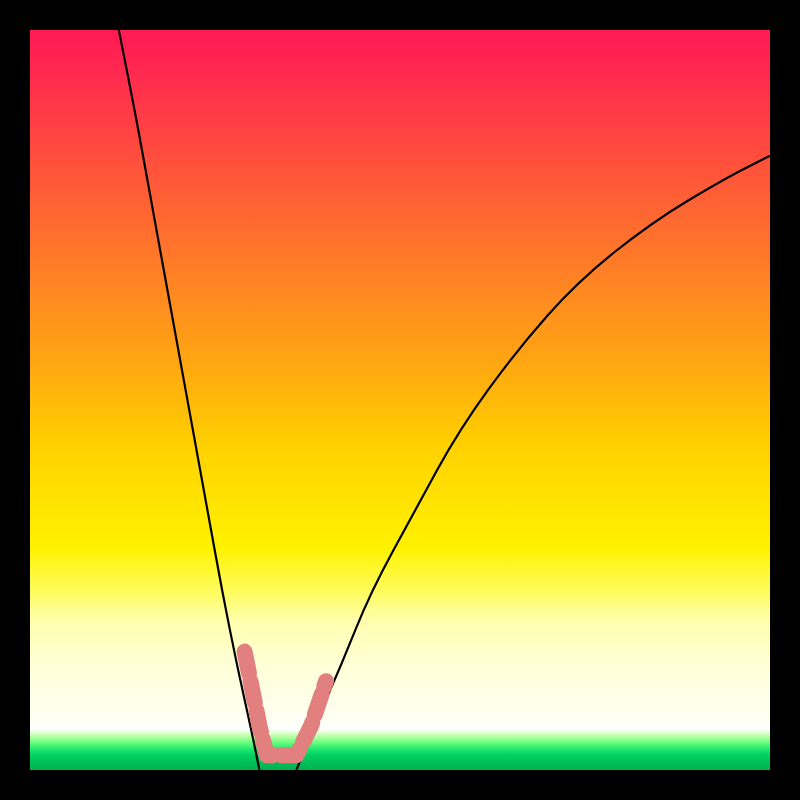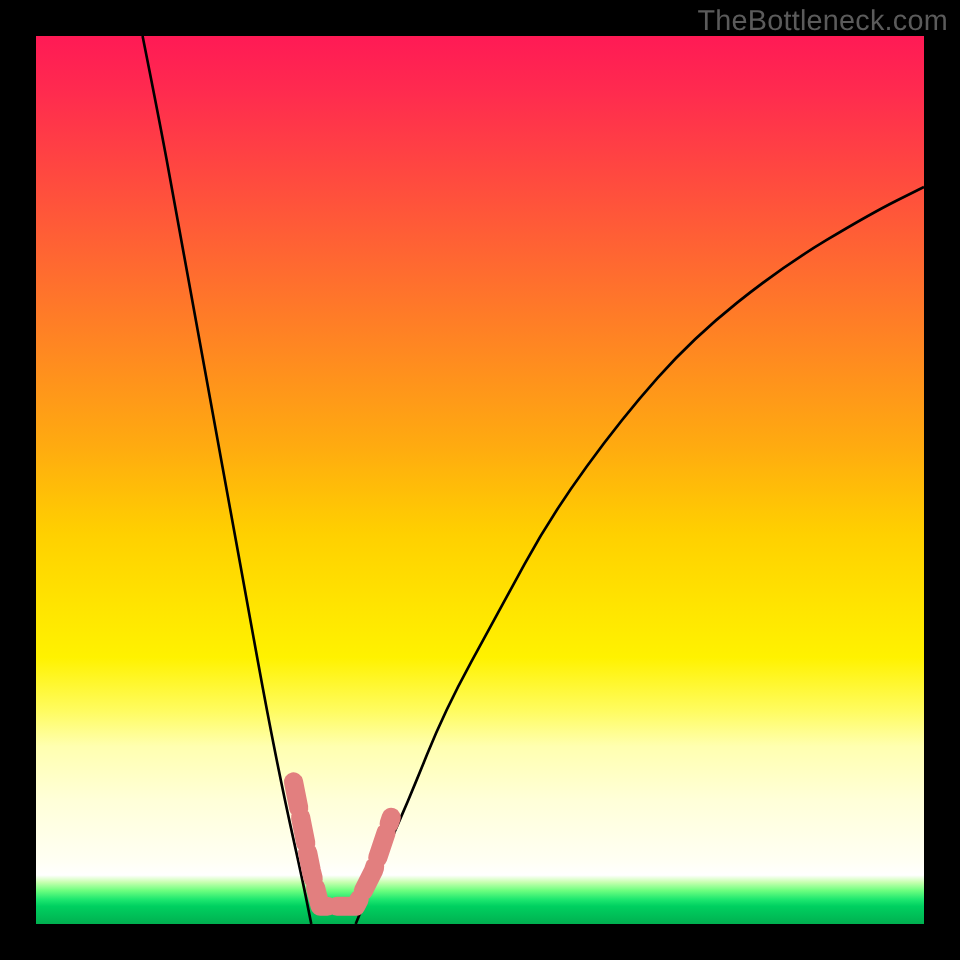--- a/index.html
+++ b/index.html
@@ -80,21 +80,20 @@
     stroke-linejoin: round;
   }
   .blob-dash {
     stroke-dasharray: 22 8;
   }
 </style>
 </head>
 <body>
 
 <div class="frame">
-  <div class="watermark">TheBottleneck.com</div>
 
   <div class="plot-area">
     <div class="gradient-bg"></div>
 
     <svg class="curves" viewBox="0 0 740 740" preserveAspectRatio="none">
 
       <path id="left-branch" class="curve" d="M 88.8 0.0 Q 103.6 74.0 111.0 114.7 Q 118.4 155.4 125.8 196.1 Q 133.2 236.8 140.6 277.5 Q 148.0 318.2 155.4 358.9 Q 162.8 399.6 170.2 440.3 Q 177.6 481.0 185.0 521.7 Q 192.4 562.4 199.8 599.4 Q 207.2 636.4 214.6 669.7 Q 222.0 703.0 225.7 721.5 L 229.4 740.0"></path>
 
       <path id="right-branch" class="curve" d="M 266.4 740.0 Q 281.2 703.0 296.0 669.7 Q 310.8 636.4 325.6 599.4 Q 340.4 562.4 362.6 521.7 Q 384.8 481.0 407.0 440.3 Q 429.2 399.6 458.8 358.9 Q 488.4 318.2 518.0 284.9 Q 547.6 251.6 584.6 222.0 Q 621.6 192.4 658.6 170.2 Q 695.6 148.0 717.8 136.9 L 740.0 125.8"></path>
 

